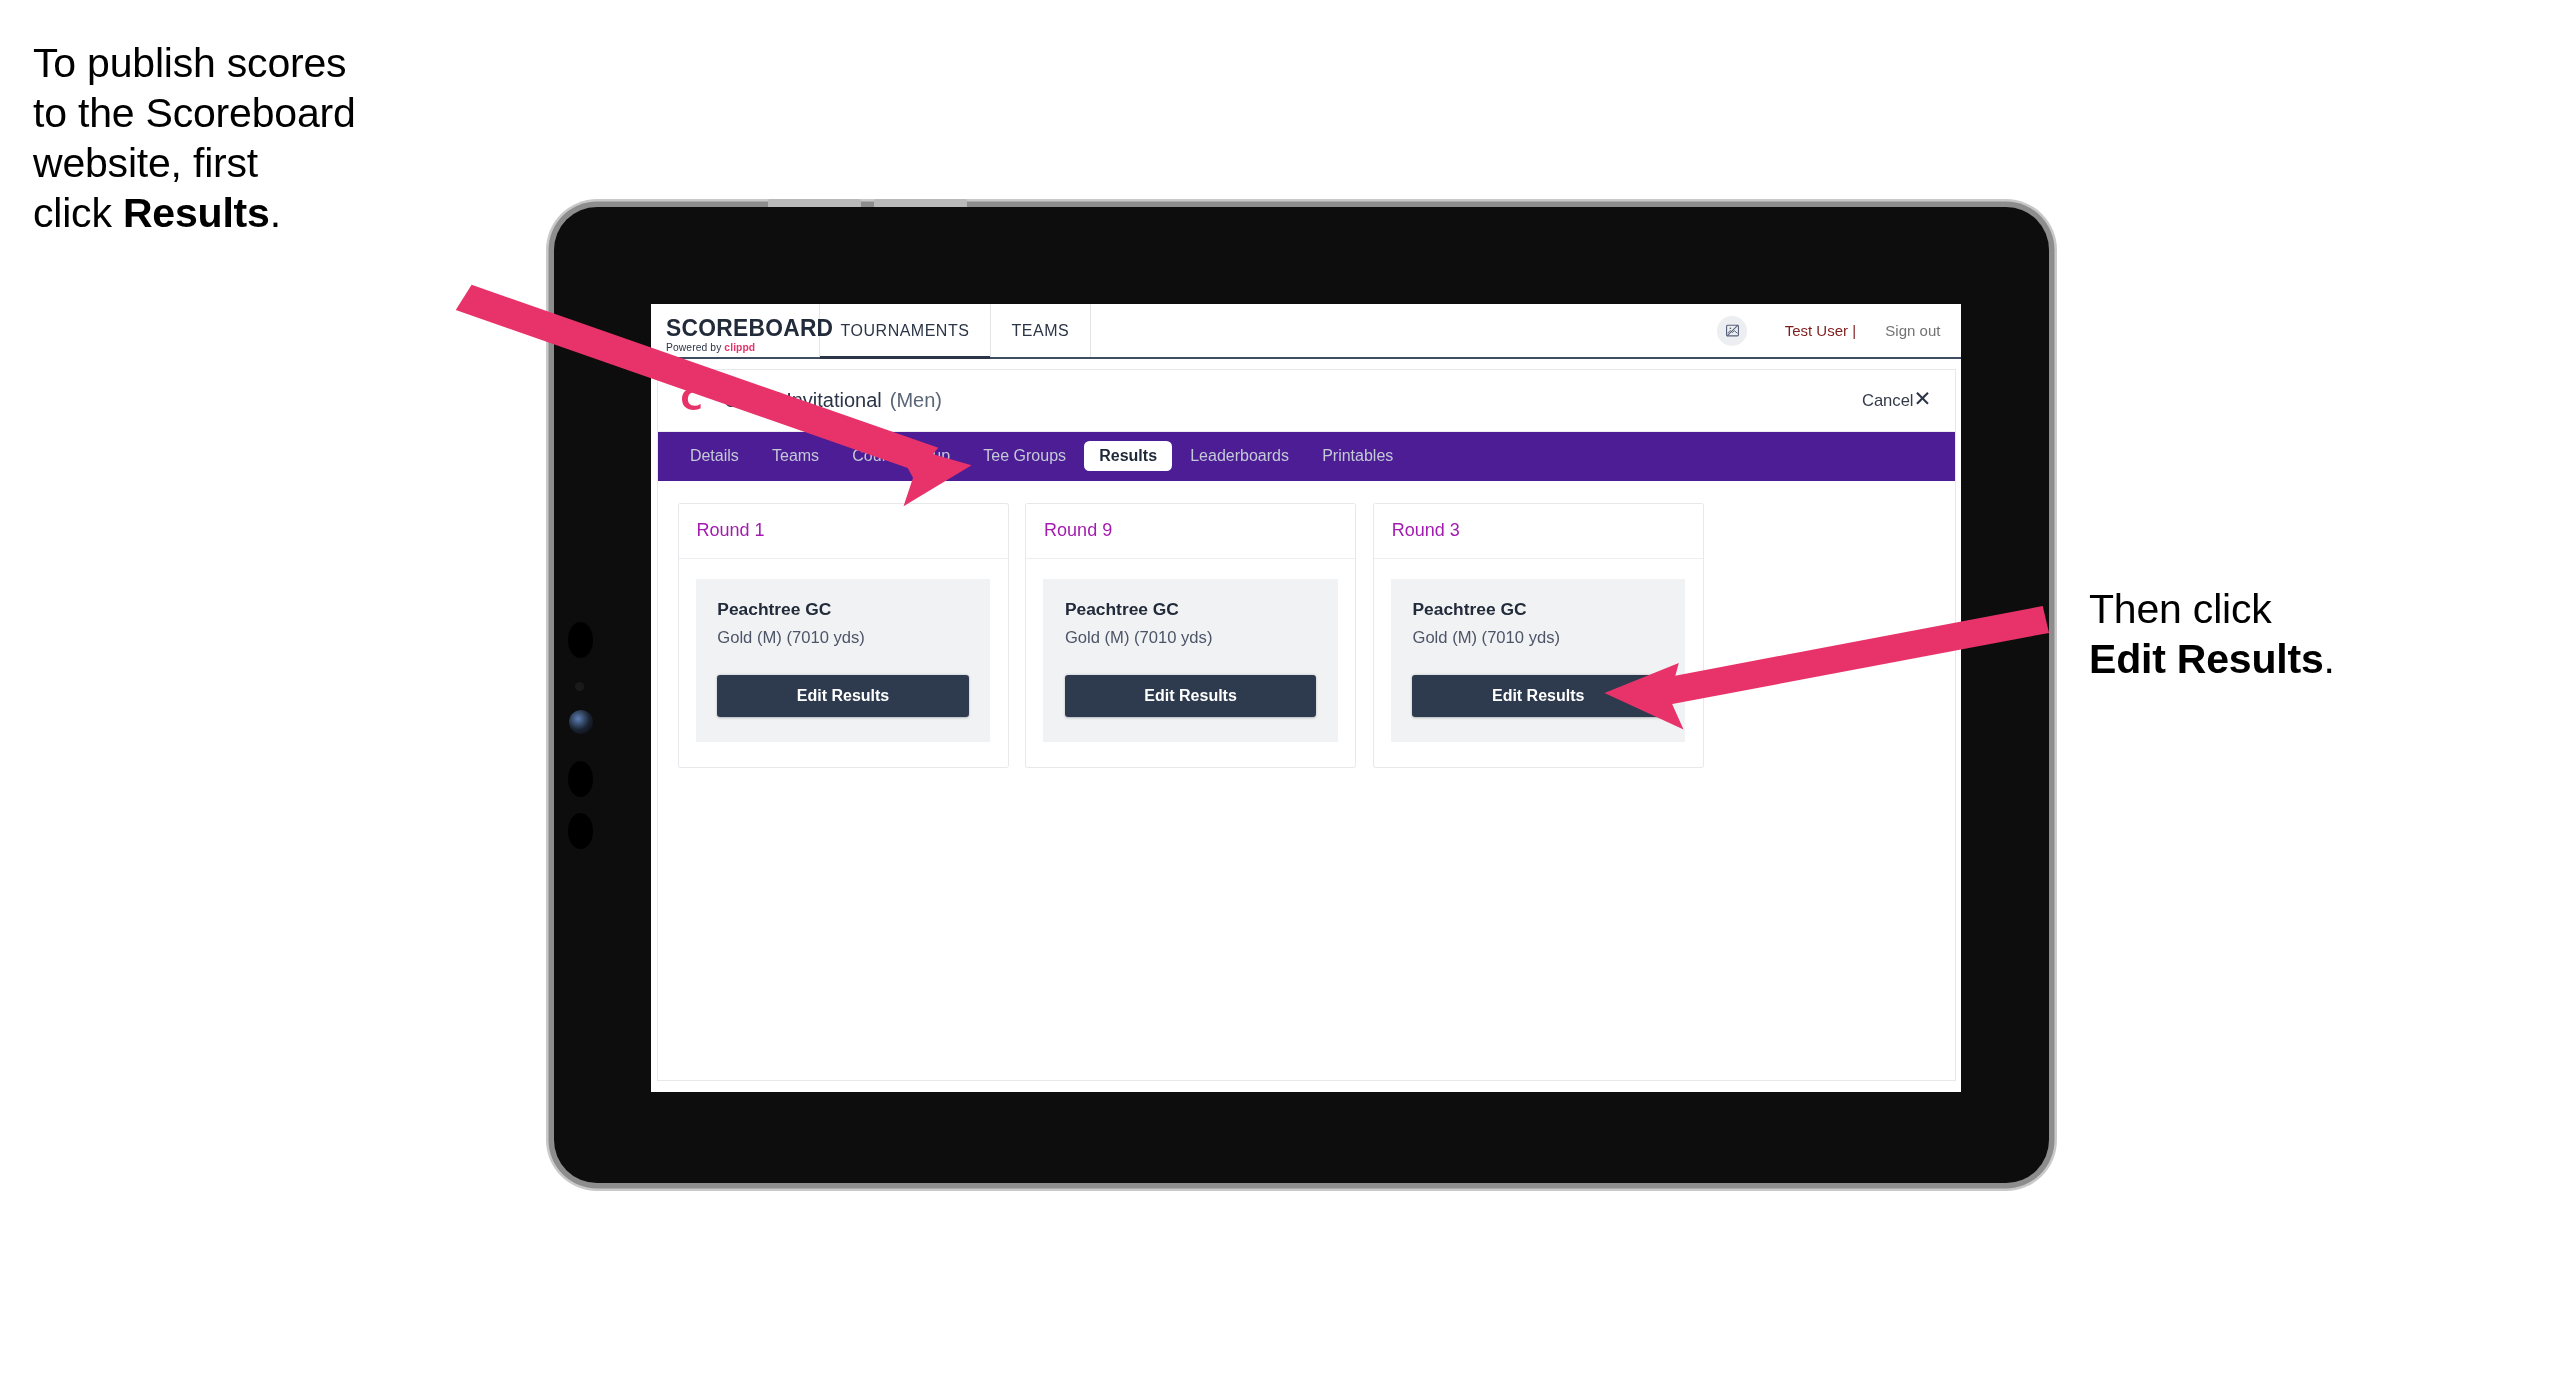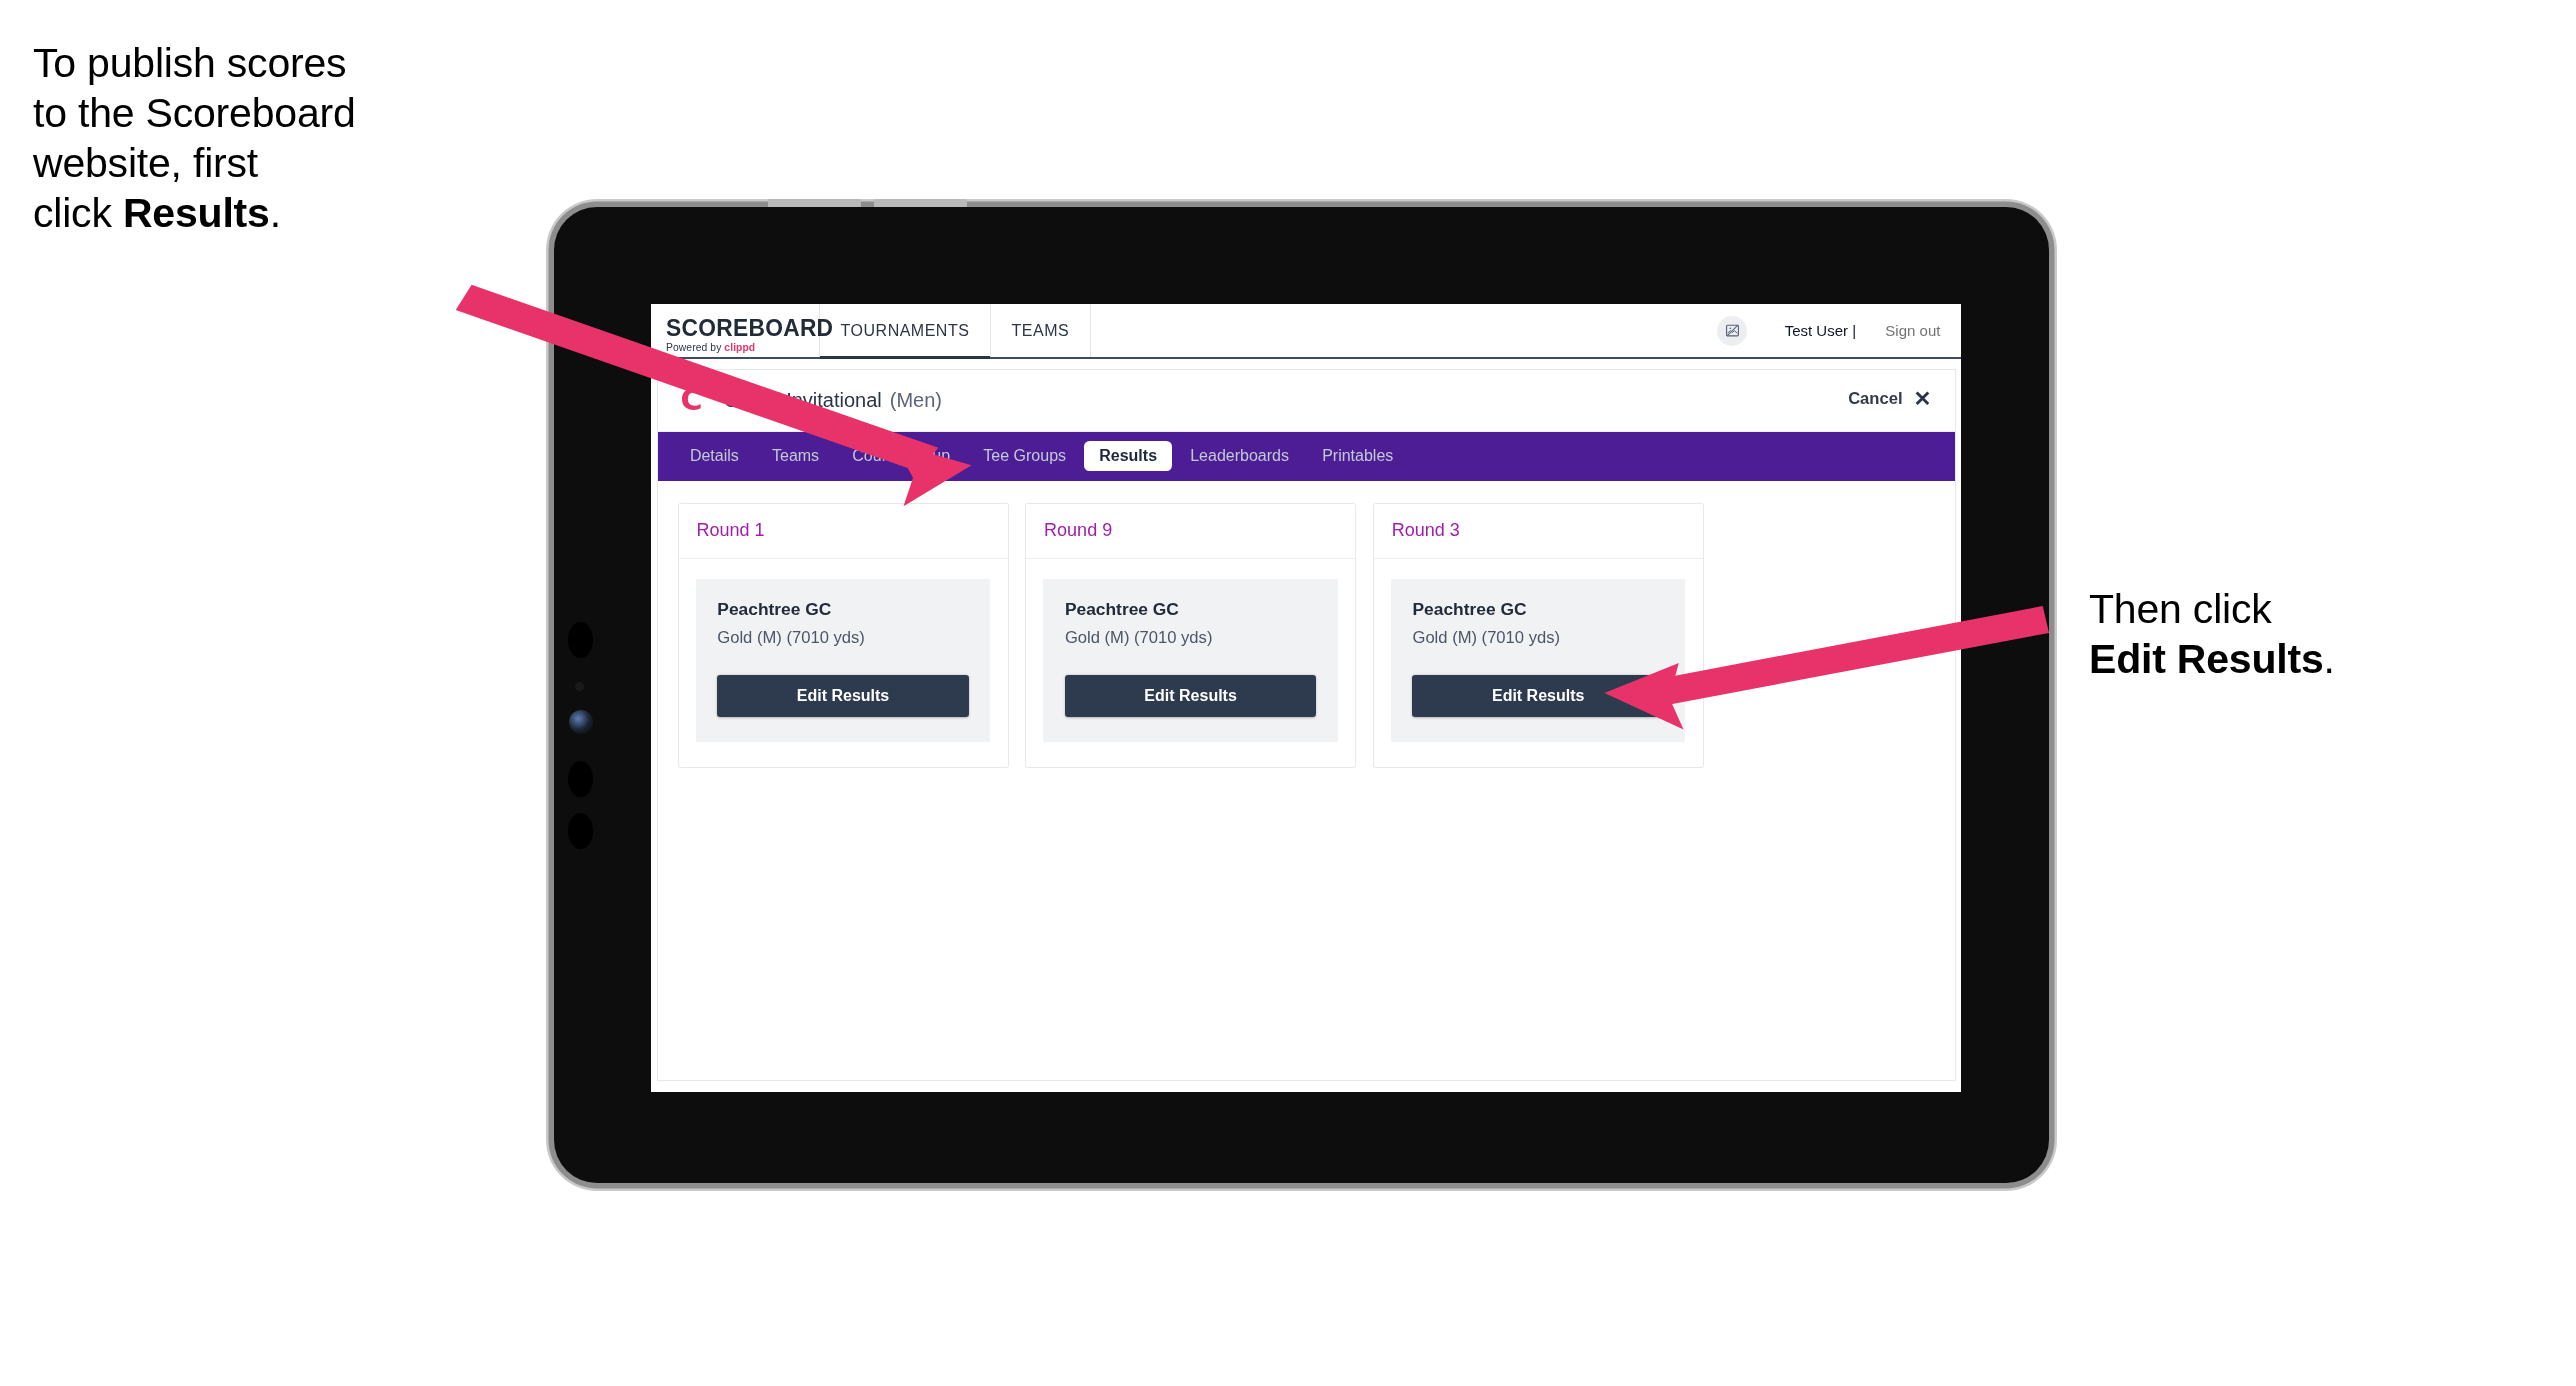--- a/index.html
+++ b/index.html
@@ -152,21 +152,21 @@
   }
   #avatar {
     width: 30px; height: 30px;
     border-radius: 50%;
     background: #eceef1;
     display: flex;
     align-items: center;
     justify-content: center;
   }
   #avatar svg { width: 15px; height: 15px; }
-  #user-name { font-size: 15px; color: #0f172a; white-space: nowrap; margin-left: 27px; }
+  #user-name { font-size: 15px; color: #7f1d1d; white-space: nowrap; margin-left: 27px; }
   #signout-link {
     font-size: 15px; color: #737373; cursor: pointer;
     margin-left: 19px;
   }
 
   
   #page-panel {
     margin: 9.5px 5.5px 0 5.5px;
     background: #ffffff;
     border: 0.8px solid #e6e8eb;
@@ -187,24 +187,22 @@
     font-family: "DejaVu Sans", sans-serif;
     line-height: 1;
     margin-right: 21.4px;
   }
   #tournament-name { font-size: 20px; color: #2b3547; }
   #tournament-gender { font-size: 20px; color: #5a6577; padding-left: 8px; }
 
   #cancel-group {
     margin-left: auto;
     display: flex;
-    align-items: flex-start;
-    gap: 11px;
+    align-items: flex-end;
     cursor: pointer;
-    font-weight: bold;
   }
   #cancel-label { font-size: 16.6px; color: #333b49; }
   #cancel-x { font-size: 21.4px; color: #2b3547; line-height: 1; }
 
   
   #section-tabs {
     background: #4c1d95;
     height: 49px;
     display: flex;
     align-items: center;

